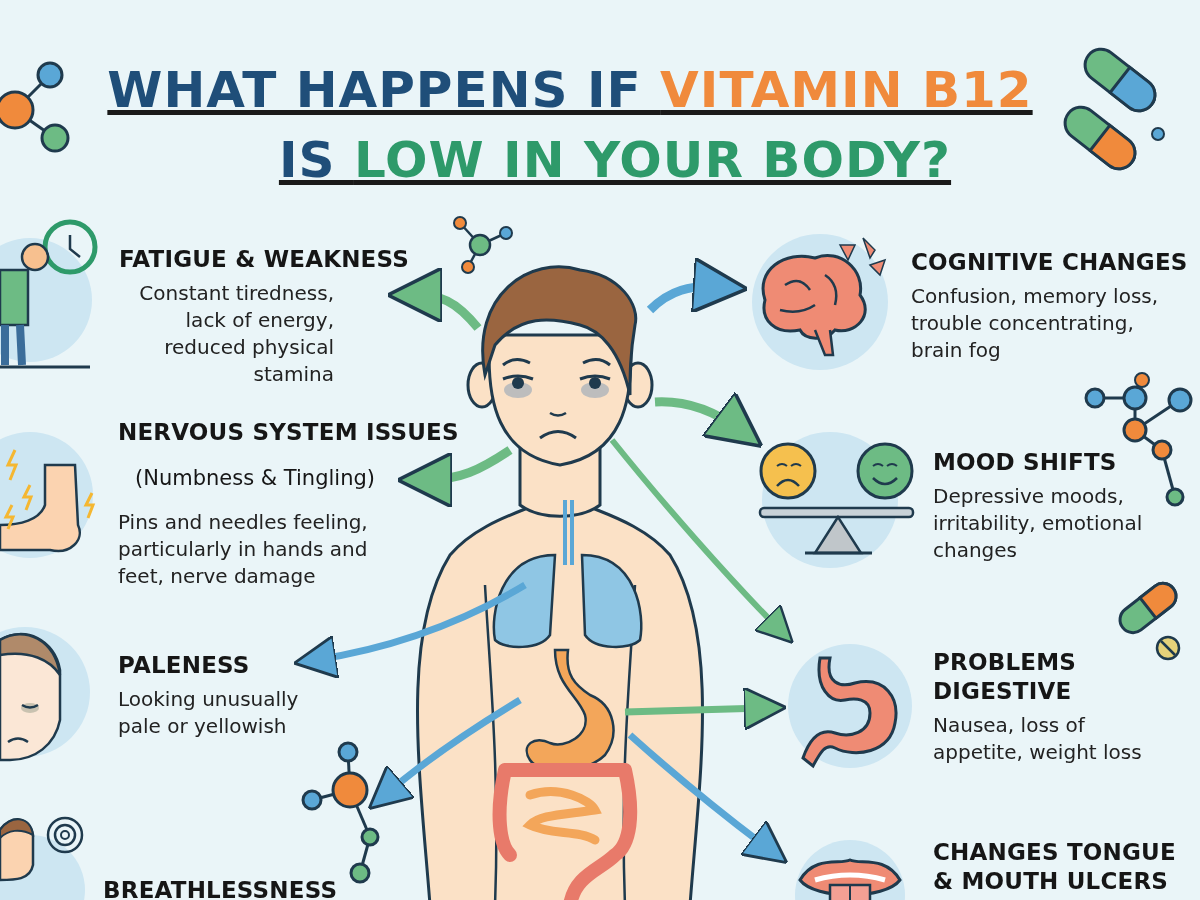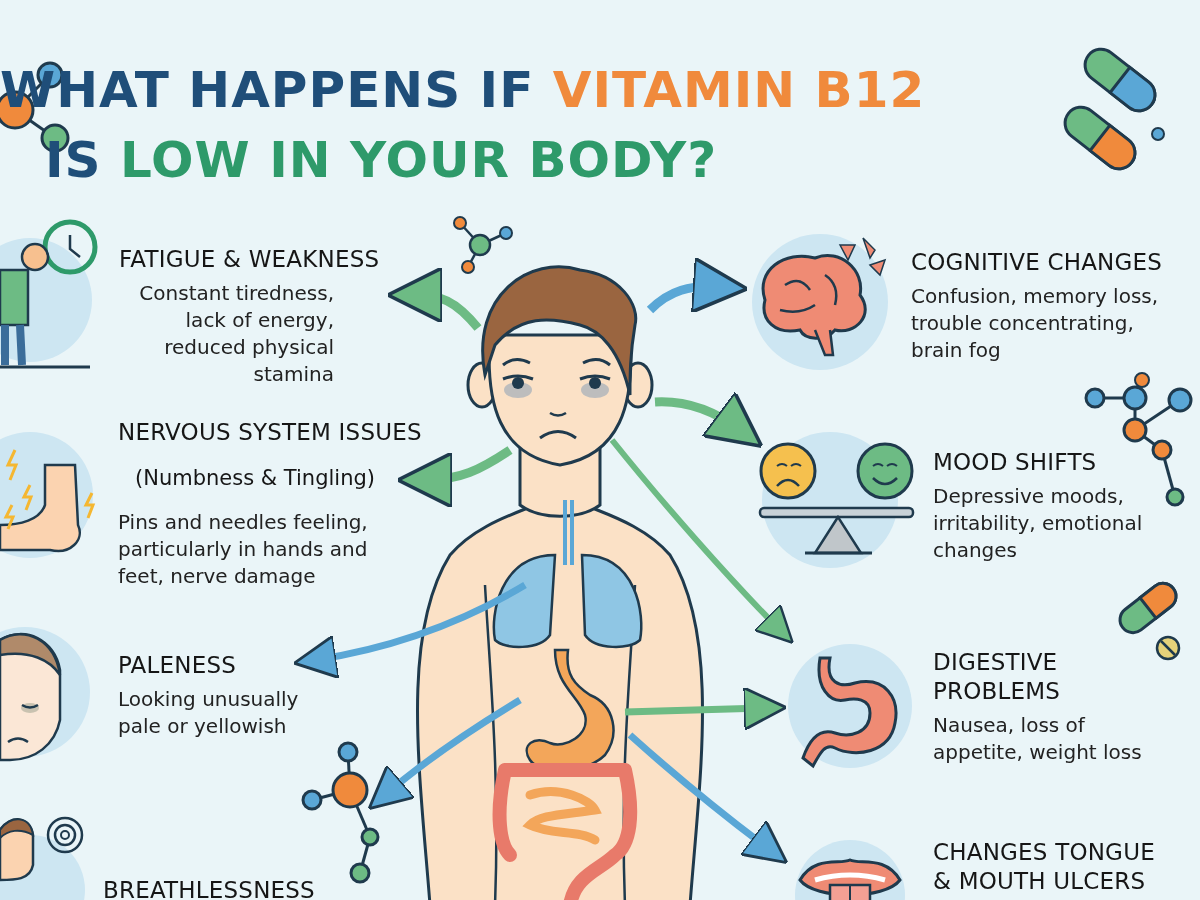--- a/index.html
+++ b/index.html
@@ -1,24 +1,24 @@
 <!DOCTYPE html>
 <html><head>
 <meta charset="utf-8">
 <style>
   html,body{margin:0;padding:0;}
   body{width:1200px;height:900px;overflow:hidden;background:#eaf5f8;font-family:"DejaVu Sans","Liberation Sans",sans-serif;position:relative;color:#1a1a1a;}
-  .title{position:absolute;left:0;width:1140px;font-family:"DejaVu Sans",sans-serif;font-weight:bold;letter-spacing:1px;}
+  .title{position:absolute;left:0;width:1140px;text-align:center;font-family:"DejaVu Sans",sans-serif;font-weight:bold;letter-spacing:1px;text-decoration:underline;}
   .t1{top:62px;font-size:50px;line-height:56px;left:0;width:1140px;}
   .t2{top:132px;font-size:50px;line-height:56px;left:0;width:1140px;padding-left:45px;}
   .navy{color:#1f4e79;}
   .orange{color:#f08a3c;}
   .green{color:#2e9a6a;}
   .sym{position:absolute;}
-  .sym h3{margin:0;font-size:23px;font-weight:normal;line-height:29px;color:#161616;letter-spacing:0.2px;}
+  .sym h3{margin:0;font-size:23px;font-weight:bold;line-height:29px;color:#161616;letter-spacing:0.2px;}
   .sym h4{margin:17px;font-size:21px;font-weight:normal;line-height:28px;color:#161616;}
   .sym p{margin:6px 0 0 0;font-size:20px;line-height:27px;color:#222;}
   svg{position:absolute;overflow:visible;}
 </style>
 </head>
 <body>
 
 <svg width="100" height="120" style="left:0;top:50px;">
   <line x1="15" y1="60" x2="50" y2="25" stroke="#1f3a4d" stroke-width="3"></line>
   <line x1="15" y1="60" x2="55" y2="88" stroke="#1f3a4d" stroke-width="3"></line>
@@ -239,20 +239,20 @@
 
 <div class="sym" style="left:911px;top:248px;width:290px;">
   <h3>COGNITIVE CHANGES</h3>
   <p style="width:260px;">Confusion, memory loss, trouble concentrating, brain fog</p>
 </div>
 <div class="sym" style="left:933px;top:448px;width:220px;">
   <h3>MOOD SHIFTS</h3>
   <p style="width:210px;">Depressive moods, irritability, emotional changes</p>
 </div>
 <div class="sym" style="left:933px;top:648px;width:240px;">
+  <h3>PROBLEMS</h3>
   <h3>DIGESTIVE</h3>
-  <h3>PROBLEMS</h3>
   <p style="width:230px;">Nausea, loss of appetite, weight loss</p>
 </div>
 <div class="sym" style="left:933px;top:838px;width:260px;">
   <h3>CHANGES TONGUE</h3>
   <h3>&amp; MOUTH ULCERS</h3>
 </div>
 
 </body></html>

